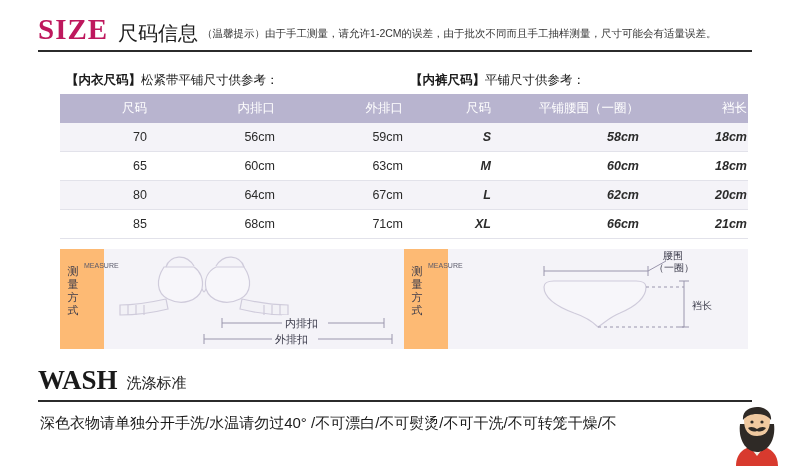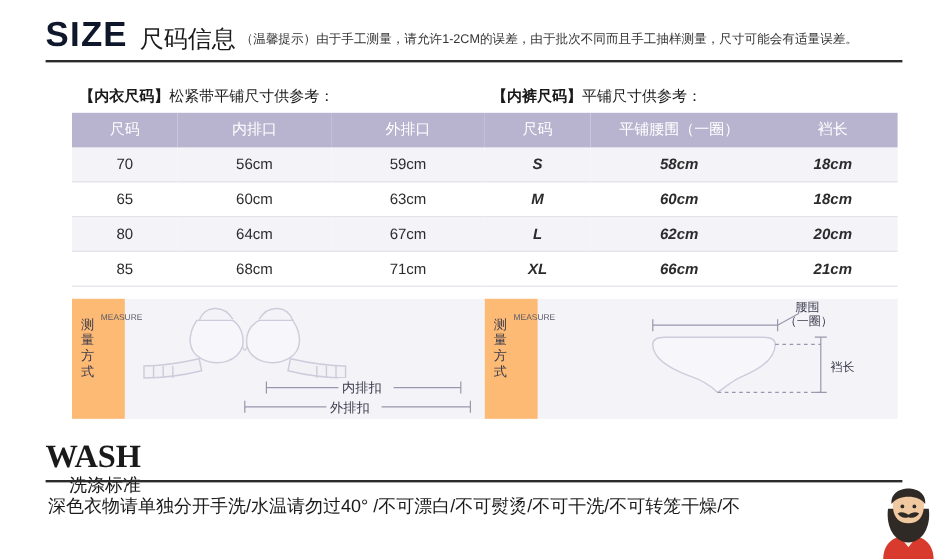--- a/index.html
+++ b/index.html
@@ -12,23 +12,23 @@
     position:relative;
   }
   .page{position:relative;width:790px;height:466px;}
 
   
   .size-head{
     position:absolute;left:38px;top:14px;width:714px;
     display:flex;align-items:flex-end;
   }
   .size-word{
-    font-family:Liberation Sans, sans-serif;
+    font-family:Liberation Serif, serif;
     font-weight:bold;font-size:29px;letter-spacing:1px;line-height:30px;
-    color:#0f172a;
+    color:#be185d;
   }
   .size-cn{
     font-size:20px;margin-left:10px;line-height:22px;color:#1a1a1a;
   }
   .size-note{
     font-size:10.5px;margin-left:4px;line-height:22px;color:#333;white-space:nowrap;
   }
   .head-rule{
     position:absolute;left:38px;top:50px;width:714px;height:2px;background:#2b2b2b;
   }
@@ -36,21 +36,21 @@
   
   .col{position:absolute;top:72px;width:344px;}
   .col-left{left:24px;margin-left:36px;}
   .col-right{left:404px;}
 
   .tbl-title{font-size:12.5px;color:#1a1a1a;margin:0 0 6px 6px;line-height:16px;}
   .tbl-title b{font-weight:bold;}
 
   table{border-collapse:collapse;width:344px;table-layout:fixed;}
   th,td{
-    height:26px;text-align:center;font-size:12.5px;color:#2b2b2b;
+    height:26px;text-align:right;font-size:12.5px;color:#2b2b2b;
     border-bottom:1px solid #e2e2ea;
   }
   thead th{
     background:#b8b4cf;color:#ffffff;font-weight:normal;font-size:12.5px;
     border-bottom:none;height:27px;
   }
   tbody tr:nth-child(odd){background:#f4f3f8;}
   tbody tr:nth-child(even){background:#ffffff;}
   .italic td{font-style:italic;font-weight:bold;}
 
@@ -67,21 +67,21 @@
     text-align:center;
   }
   .measure-tab .en{
     position:absolute;left:24px;top:12px;width:12px;font-size:7px;line-height:9px;color:#5a5a6a;
     letter-spacing:0px;text-align:center;
   }
   .svgwrap{position:absolute;left:44px;top:0;width:300px;height:100px;}
 
   
   .wash-head{
-    position:absolute;left:38px;top:366px;display:flex;align-items:flex-end;flex-direction:column;
+    position:absolute;left:38px;top:366px;display:flex;align-items:flex-end;
   }
   .wash-word{
     font-family:"Liberation Serif", serif;font-weight:bold;font-size:27px;line-height:28px;color:#1a1a1a;
   }
   .wash-cn{font-size:15px;margin-left:9px;line-height:22px;color:#1a1a1a;}
   .wash-rule{position:absolute;left:38px;top:400px;width:714px;height:2px;background:#2b2b2b;}
   .wash-text{
     position:absolute;left:40px;top:410px;width:700px;
     font-size:15px;line-height:25px;color:#1a1a1a;
   }

